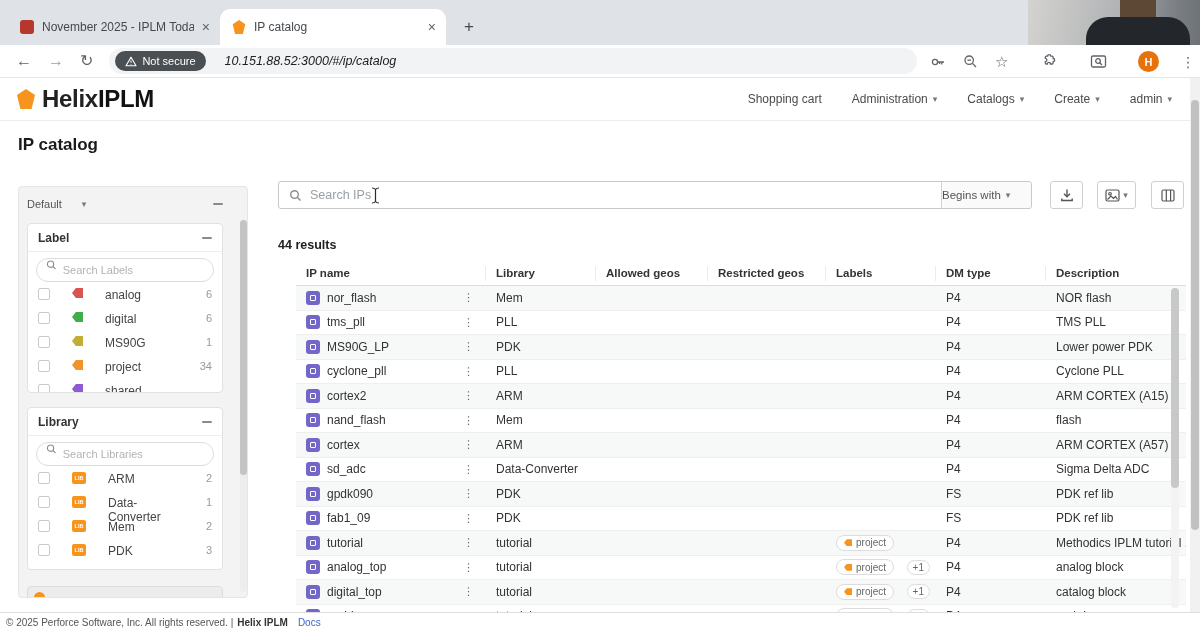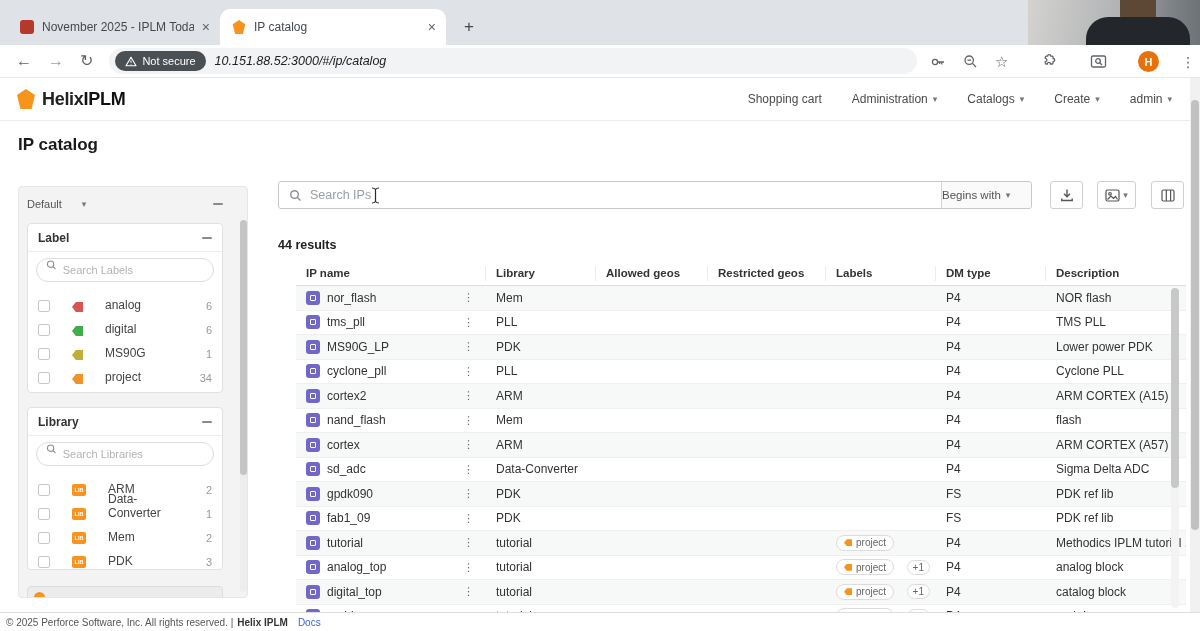--- a/index.html
+++ b/index.html
@@ -27,37 +27,37 @@
   .wc-shadow { position:absolute; right:0; top:0; width:80px; height:45px; background:linear-gradient(90deg,transparent,#6e7378); }
   .person-body { position:absolute; bottom:-14px; left:58px; width:104px; height:42px; background:#23272c; border-radius:22px 22px 0 0; }
   .person-head { position:absolute; top:0px; left:92px; width:36px; height:28px; background:#5d4735; border-radius:0 0 45% 45%; }
 
   
   .address-bar { position:absolute; top:45px; left:0; width:1200px; height:33px; background:#fff;
                  border-bottom:1px solid #e4e6e9; display:flex; align-items:center; }
   .nav-ic { font-size:16px; color:#5f6368; margin-left:16px; line-height:1; }
   .nav-ic.fwd { color:#9aa0a6; }
   .omnibox { margin-left:16px; width:808px; height:26px; background:#f1f3f4; border-radius:13px;
-             display:flex; align-items:center; padding:0 12px 0 6px; gap:9px; }
+             display:flex; align-items:center; padding:0 12px 0 6px; gap:19px; }
   .not-secure-chip { display:flex; align-items:center; gap:5px; background:#4a4f54; color:#fff;
                      border-radius:10px; height:20px; padding:0 10px; font-size:11px; flex:none; }
   .url-text { font-size:12.5px; color:#202124; white-space:nowrap; overflow:hidden;font-style:italic; }
   .abar-ic { position:absolute; top:0; height:33px; display:flex; align-items:center; color:#5f6368; }
   .star-ic { font-size:15px; }
   .avatar { width:21px; height:21px; border-radius:50%; background:var(--avatar,#e8710a); color:#fff;
             font-size:11px; font-weight:bold; display:flex; align-items:center; justify-content:center; }
   .kebab { font-size:14px; color:#5f6368; }
 
   
   .app-header { position:absolute; top:78px; left:0; width:1200px; height:43px; background:#fff;
                 border-bottom:1px solid #ececec; display:flex; align-items:center; }
   .logo { display:flex; align-items:center; gap:6px; margin-left:16px; }
   .logo-mark { width:20px; height:20px; background:var(--accent,#f7941d);
                clip-path:polygon(50% 0%,95% 30%,78% 100%,22% 100%,5% 30%); }
-  .logo-text { font-size:18px; font-weight:bold; color:#222; letter-spacing:-0.3px; }
+  .logo-text { font-size:24px; font-weight:bold; color:#222; letter-spacing:-0.3px; }
   .logo-text .t2 { color:#111; }
   .app-nav { margin-left:auto; margin-right:28px; display:flex; gap:30px; font-size:12px; color:#4a4a4a; align-items:center; }
   .nav-item { display:flex; gap:5px; align-items:center; white-space:nowrap; }
   .caret { font-size:9px; color:#777; }
 
   
   .page-title { position:absolute; left:18px; top:135px; font-size:17px; font-weight:bold; color:#1a1a1a; }
 
   
   .sidebar { position:absolute; left:18px; top:186px; width:230px; height:412px; background:#f3f3f3;
@@ -69,21 +69,21 @@
   #label-card { height:170px; }
   #library-card { margin-top:14px; height:163px; }
   .card-head { height:28px; display:flex; align-items:center; justify-content:space-between;
                padding:0 10px; border-bottom:1px solid #eee; }
   .card-title { font-size:12px; font-weight:bold; color:#333; }
   .card-search { margin:6px 8px; height:24px; border:1px solid #ddd; border-radius:12px;
                  display:flex; gap:6px; padding:0 9px; background:#fff; }
   .card-search input { border:none; outline:none; background:transparent; font-family:inherit;
                        font-size:11px; color:#333; width:100%; }
   .card-search input::placeholder { color:#b3b3b3; }
-  .filter-item { height:24px; display:flex; align-items:flex-end; gap:22px; padding:0 10px; font-size:12px; color:#444; }
+  .filter-item { height:24px; display:flex; align-items:flex-start; gap:22px; padding:0 10px; font-size:12px; color:#444; }
   .checkbox { width:12px; height:12px; border:1px solid #c9c9c9; border-radius:2px; background:#fff; flex:none; }
   .tag-ic { width:11px; height:10px; clip-path:polygon(0 50%,35% 0,100% 0,100% 100%,35% 100%); flex:none; }
   .lib-badge { width:14px; height:12px; border-radius:2px; background:var(--accent,#f7941d); color:#fff;
                font-size:5.5px; font-weight:bold; display:flex; align-items:center; justify-content:center; flex:none; }
   .filter-count { margin-left:auto; font-size:11px; color:#999; }
   .partial-card { margin-top:16px; height:22px; background:#ececec; border:1px solid #ddd; border-radius:4px;
                   display:flex; align-items:center; padding-left:6px; }
   .orange-dot { width:11px; height:11px; border-radius:50%; background:var(--accent,#f7941d); }
   .side-scrollbar { position:absolute; left:240px; top:220px; width:7px; height:372px; background:#ededed; border-radius:4px; }
   .side-thumb { position:absolute; top:0; left:0; width:7px; height:255px; background:#c4c4c4; border-radius:4px; }

